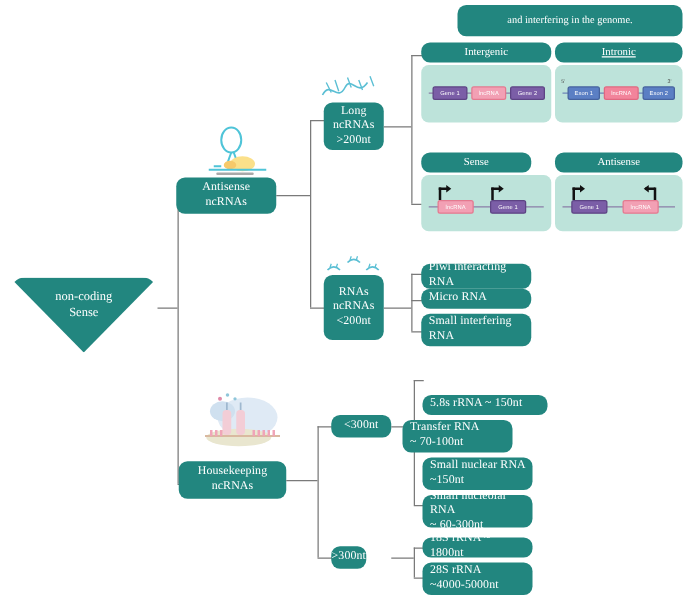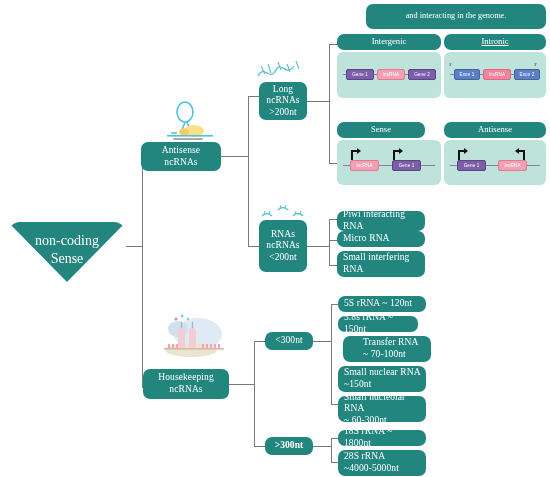--- a/index.html
+++ b/index.html
@@ -42,21 +42,21 @@
     width:118px;height:60px;
   }
   .root .tri{
     position:absolute;left:0;top:0;width:118px;height:60px;
     background:#22867f;
     border-radius:12px;
     clip-path:polygon(0% 0%, 100% 0%, 50% 100%);
   }
   .root .lbl{
     position:absolute;left:0;top:10px;width:118px;
-    color:#fff;font-size:14px;line-height:1.25;text-align:center;
+    color:#fff;font-size:10px;line-height:1.25;text-align:center;
   }
   .hdrbox{
     position:absolute;
     background:#22867f;
     color:#fff;
     border-radius:7px;
     display:flex;align-items:center;justify-content:center;
     text-align:center;font-size:8.3px;line-height:1.3;
     padding:2px 4px;box-sizing:border-box;
   }
@@ -162,21 +162,21 @@
     </div>
   </div>
 
   <div class="ln lnh" style="left:307px;top:101px;width:22px;"></div>
   <div class="ln lnv" style="left:329px;top:44px;height:119px;"></div>
   <div class="ln lnh" style="left:329px;top:44px;width:9px;"></div>
   <div class="ln lnh" style="left:329px;top:163px;width:9px;"></div>
 
   <div class="hdrbox" style="left:366px;top:4px;width:180px;height:25px;">
     <div>
-      <div>and interacting in the genome.</div>
+      <div>and interfering in the genome.</div>
     </div>
   </div>
 
   <div class="hdrbox" style="left:337px;top:34px;width:104px;height:16px;font-size:8.6px;">Intergenic</div>
   <div class="subpanel" style="left:337px;top:52px;width:104px;height:46px;">
     <div class="dna" style="left:6px;top:22px;width:92px;"></div>
     <div class="gbox gpurple" style="left:9px;top:17px;width:26px;">Gene 1</div>
     <div class="gbox gpink" style="left:40px;top:17px;width:26px;">lncRNA</div>
     <div class="gbox gpurple" style="left:71px;top:17px;width:26px;">Gene 2</div>
   </div>
@@ -269,30 +269,29 @@
       <div>ncRNAs</div>
     </div>
   </div>
 
   <div class="ln lnh" style="left:229px;top:384px;width:25px;"></div>
   <div class="ln lnv" style="left:254px;top:341px;height:105px;"></div>
   <div class="ln lnh" style="left:254px;top:341px;width:12px;"></div>
   <div class="ln lnh" style="left:254px;top:446px;width:12px;"></div>
 
   <div class="node" style="left:265px;top:332px;width:48px;height:18px;">&lt;300nt</div>
-  <div class="node" style="left:265px;top:437px;width:48px;height:18px;font-weight:bold;">&gt;300nt</div>
+  <div class="node" style="left:265px;top:437px;width:28px;height:18px;">&gt;300nt</div>
 
   <div class="ln lnh" style="left:313px;top:341px;width:18px;"></div>
   <div class="ln lnv" style="left:331px;top:304px;height:100px;"></div>
   <div class="ln lnh" style="left:331px;top:304px;width:8px;"></div>
   <div class="ln lnh" style="left:331px;top:404px;width:8px;"></div>
 
-  <div class="node left" style="left:338px;top:296px;width:88px;height:16px;padding-left:6px;">5S rRNA ~ 120nt</div>
-  <div class="node left" style="left:338px;top:316px;width:80px;height:16px;padding-left:6px;">5.8s rRNA ~ 150nt</div>
-  <div class="node left" style="left:343px;top:336px;width:88px;height:26px;padding-left:20px;">
+  <div class="node left" style="left:338px;top:316px;width:100px;height:16px;padding-left:6px;">5.8s rRNA ~ 150nt</div>
+  <div class="node left" style="left:322px;top:336px;width:88px;height:26px;padding-left:6px;">
     <div>
       <div>Transfer RNA</div>
       <div>~ 70-100nt</div>
     </div>
   </div>
   <div class="node left" style="left:338px;top:366px;width:88px;height:26px;padding-left:6px;">
     <div>
       <div>Small nuclear RNA</div>
       <div>~150nt</div>
     </div>

